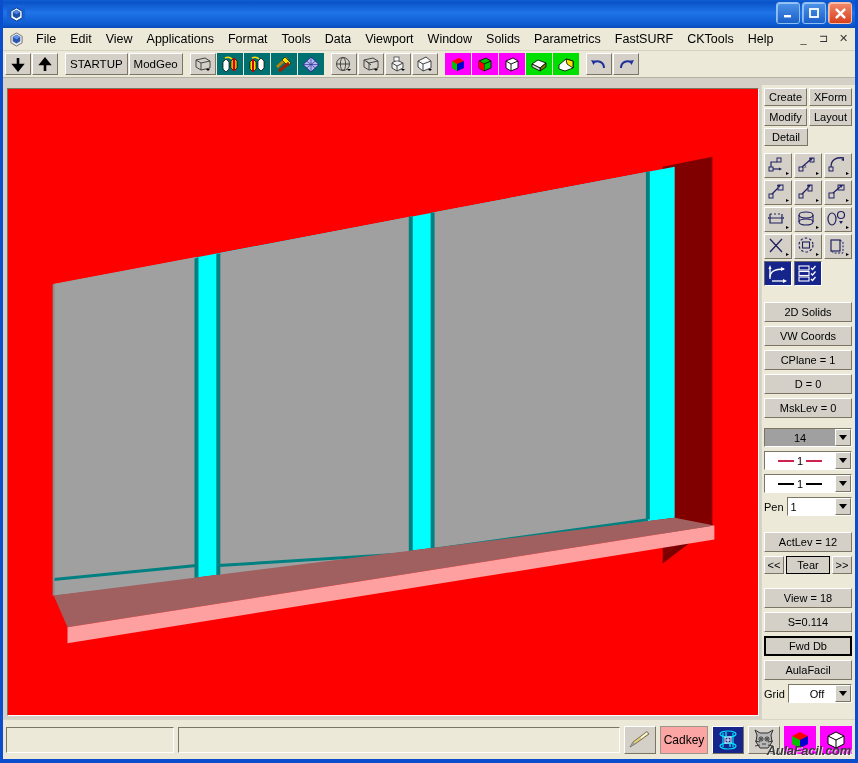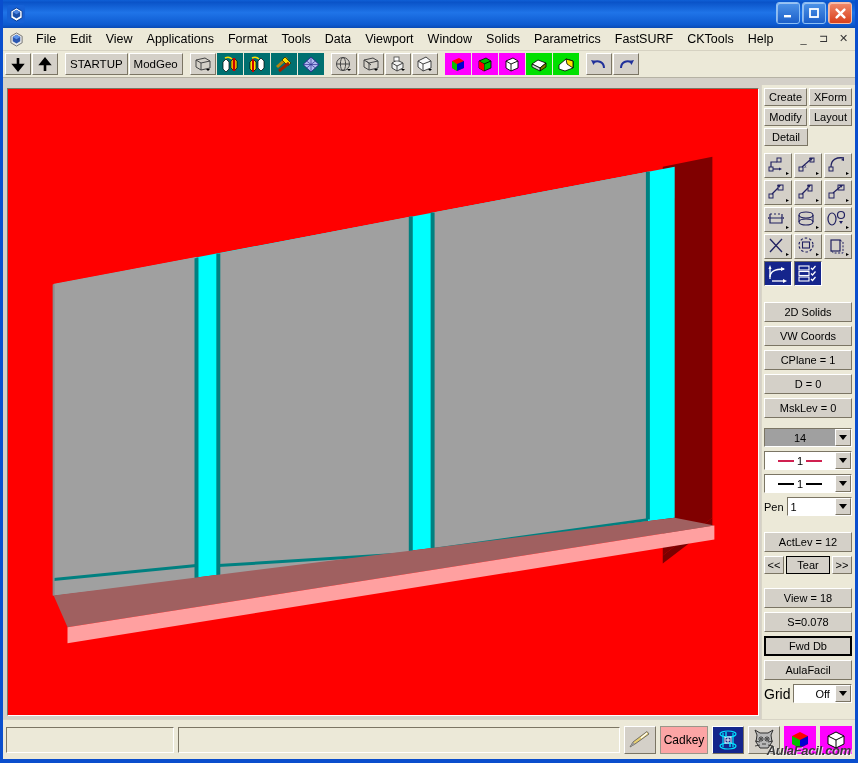--- a/index.html
+++ b/index.html
@@ -206,21 +206,21 @@
   .tearrow .tbtn {
     border: 1px solid;
     border-color: #ffffff #7b7564 #7b7564 #ffffff;
     background: #d4d0c8;
     font-size: 11px; text-align: center;
     height: 18px; line-height: 16px;
   }
   .tearrow .tbtn.arrow { width: 20px; }
   .tearrow .tbtn.mid { flex: 1; border: 1px solid #000; }
   .gridrow { display: flex; align-items: center; gap: 3px; }
-  .gridrow .glabel { font-size: 14px; }
+  .gridrow .glabel { font-size: 11px; }
   .gridrow .combo { flex: 1; margin-bottom: 0; }
 
   
   #statusbar {
     position: absolute;
     left: 0; right: 0; bottom: 0;
     height: 40px;
     background: #ece9d8;
     display: flex; align-items: center;
     padding: 4px 3px;
@@ -692,21 +692,21 @@
 
       <div class="tearrow">
         <div class="tbtn arrow">&lt;&lt;</div>
         <div class="tbtn mid">Tear</div>
         <div class="tbtn arrow">&gt;&gt;</div>
       </div>
 
       <div style="height:10px"></div>
 
       <div class="panel-btn">View = 18</div>
-      <div class="panel-btn">S=0.078</div>
+      <div class="panel-btn">S=0.114</div>
       <div class="panel-btn strong">Fwd Db</div>
       <div class="panel-btn">AulaFacil</div>
 
       <div class="gridrow">
         <span class="glabel">Grid</span>
         <span class="combo">
           <span class="cbody" style="justify-content:flex-start;padding-left:21px">Off</span>
           <span class="carrow">
               <i></i>
             </span>

